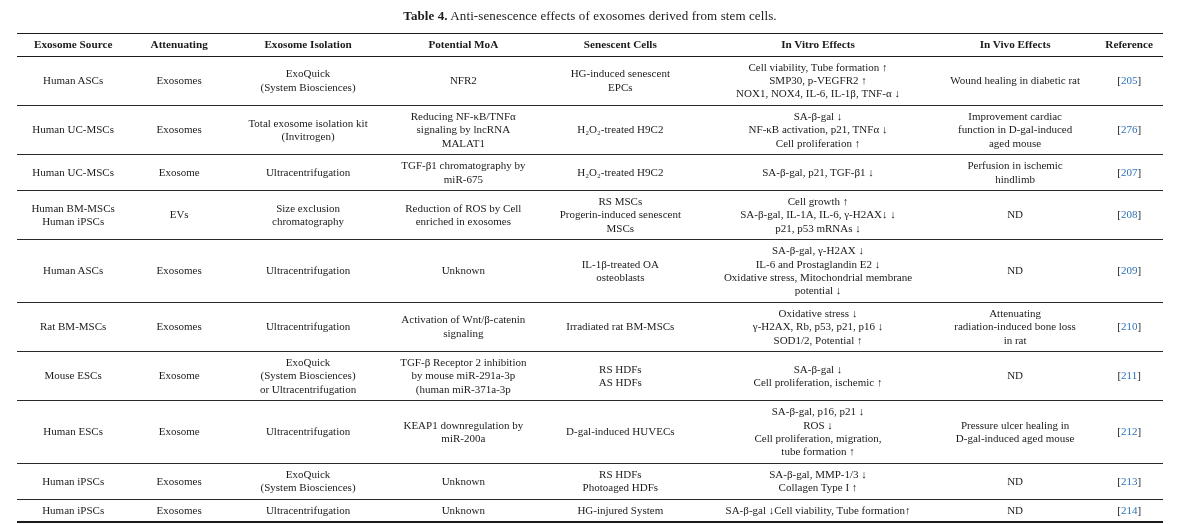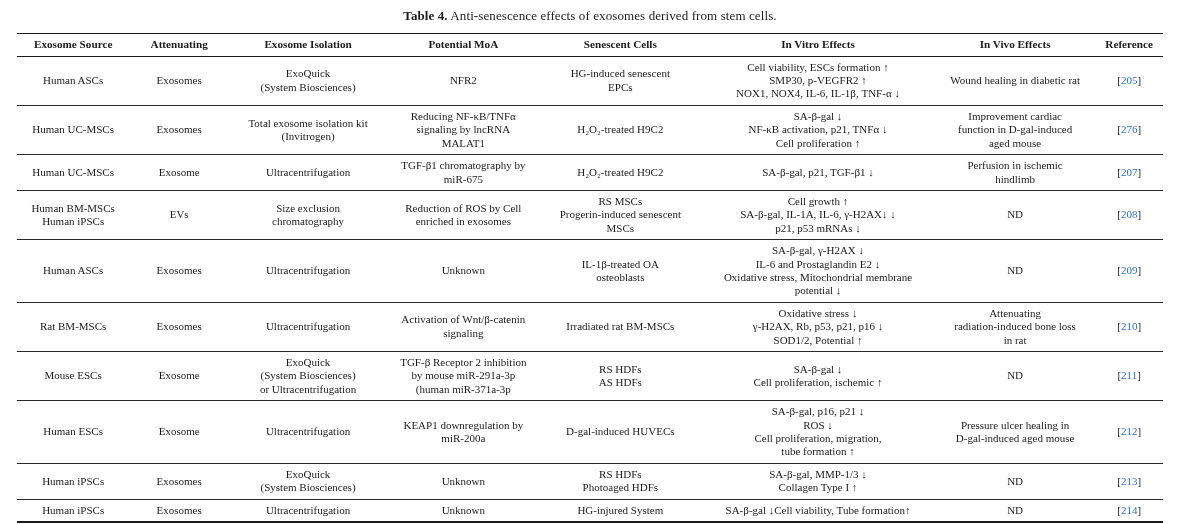--- a/index.html
+++ b/index.html
@@ -96,21 +96,21 @@
             <span class="line">(System Biosciences)</span>
           </td>
           <td>
             <span class="line">NFR2</span>
           </td>
           <td>
             <span class="line">HG-induced senescent</span>
             <span class="line">EPCs</span>
           </td>
           <td>
-            <span class="line">Cell viability, ESCs formation ↑</span>
+            <span class="line">Cell viability, Tube formation ↑</span>
             <span class="line">SMP30, p-VEGFR2 ↑</span>
             <span class="line">NOX1, NOX4, IL-6, IL-1β, TNF-α ↓</span>
           </td>
           <td>
             <span class="line">Wound healing in diabetic rat</span>
           </td>
           <td>[<a class="ref-num">205</a>]</td>
         </tr>
         <tr>
           <td>

